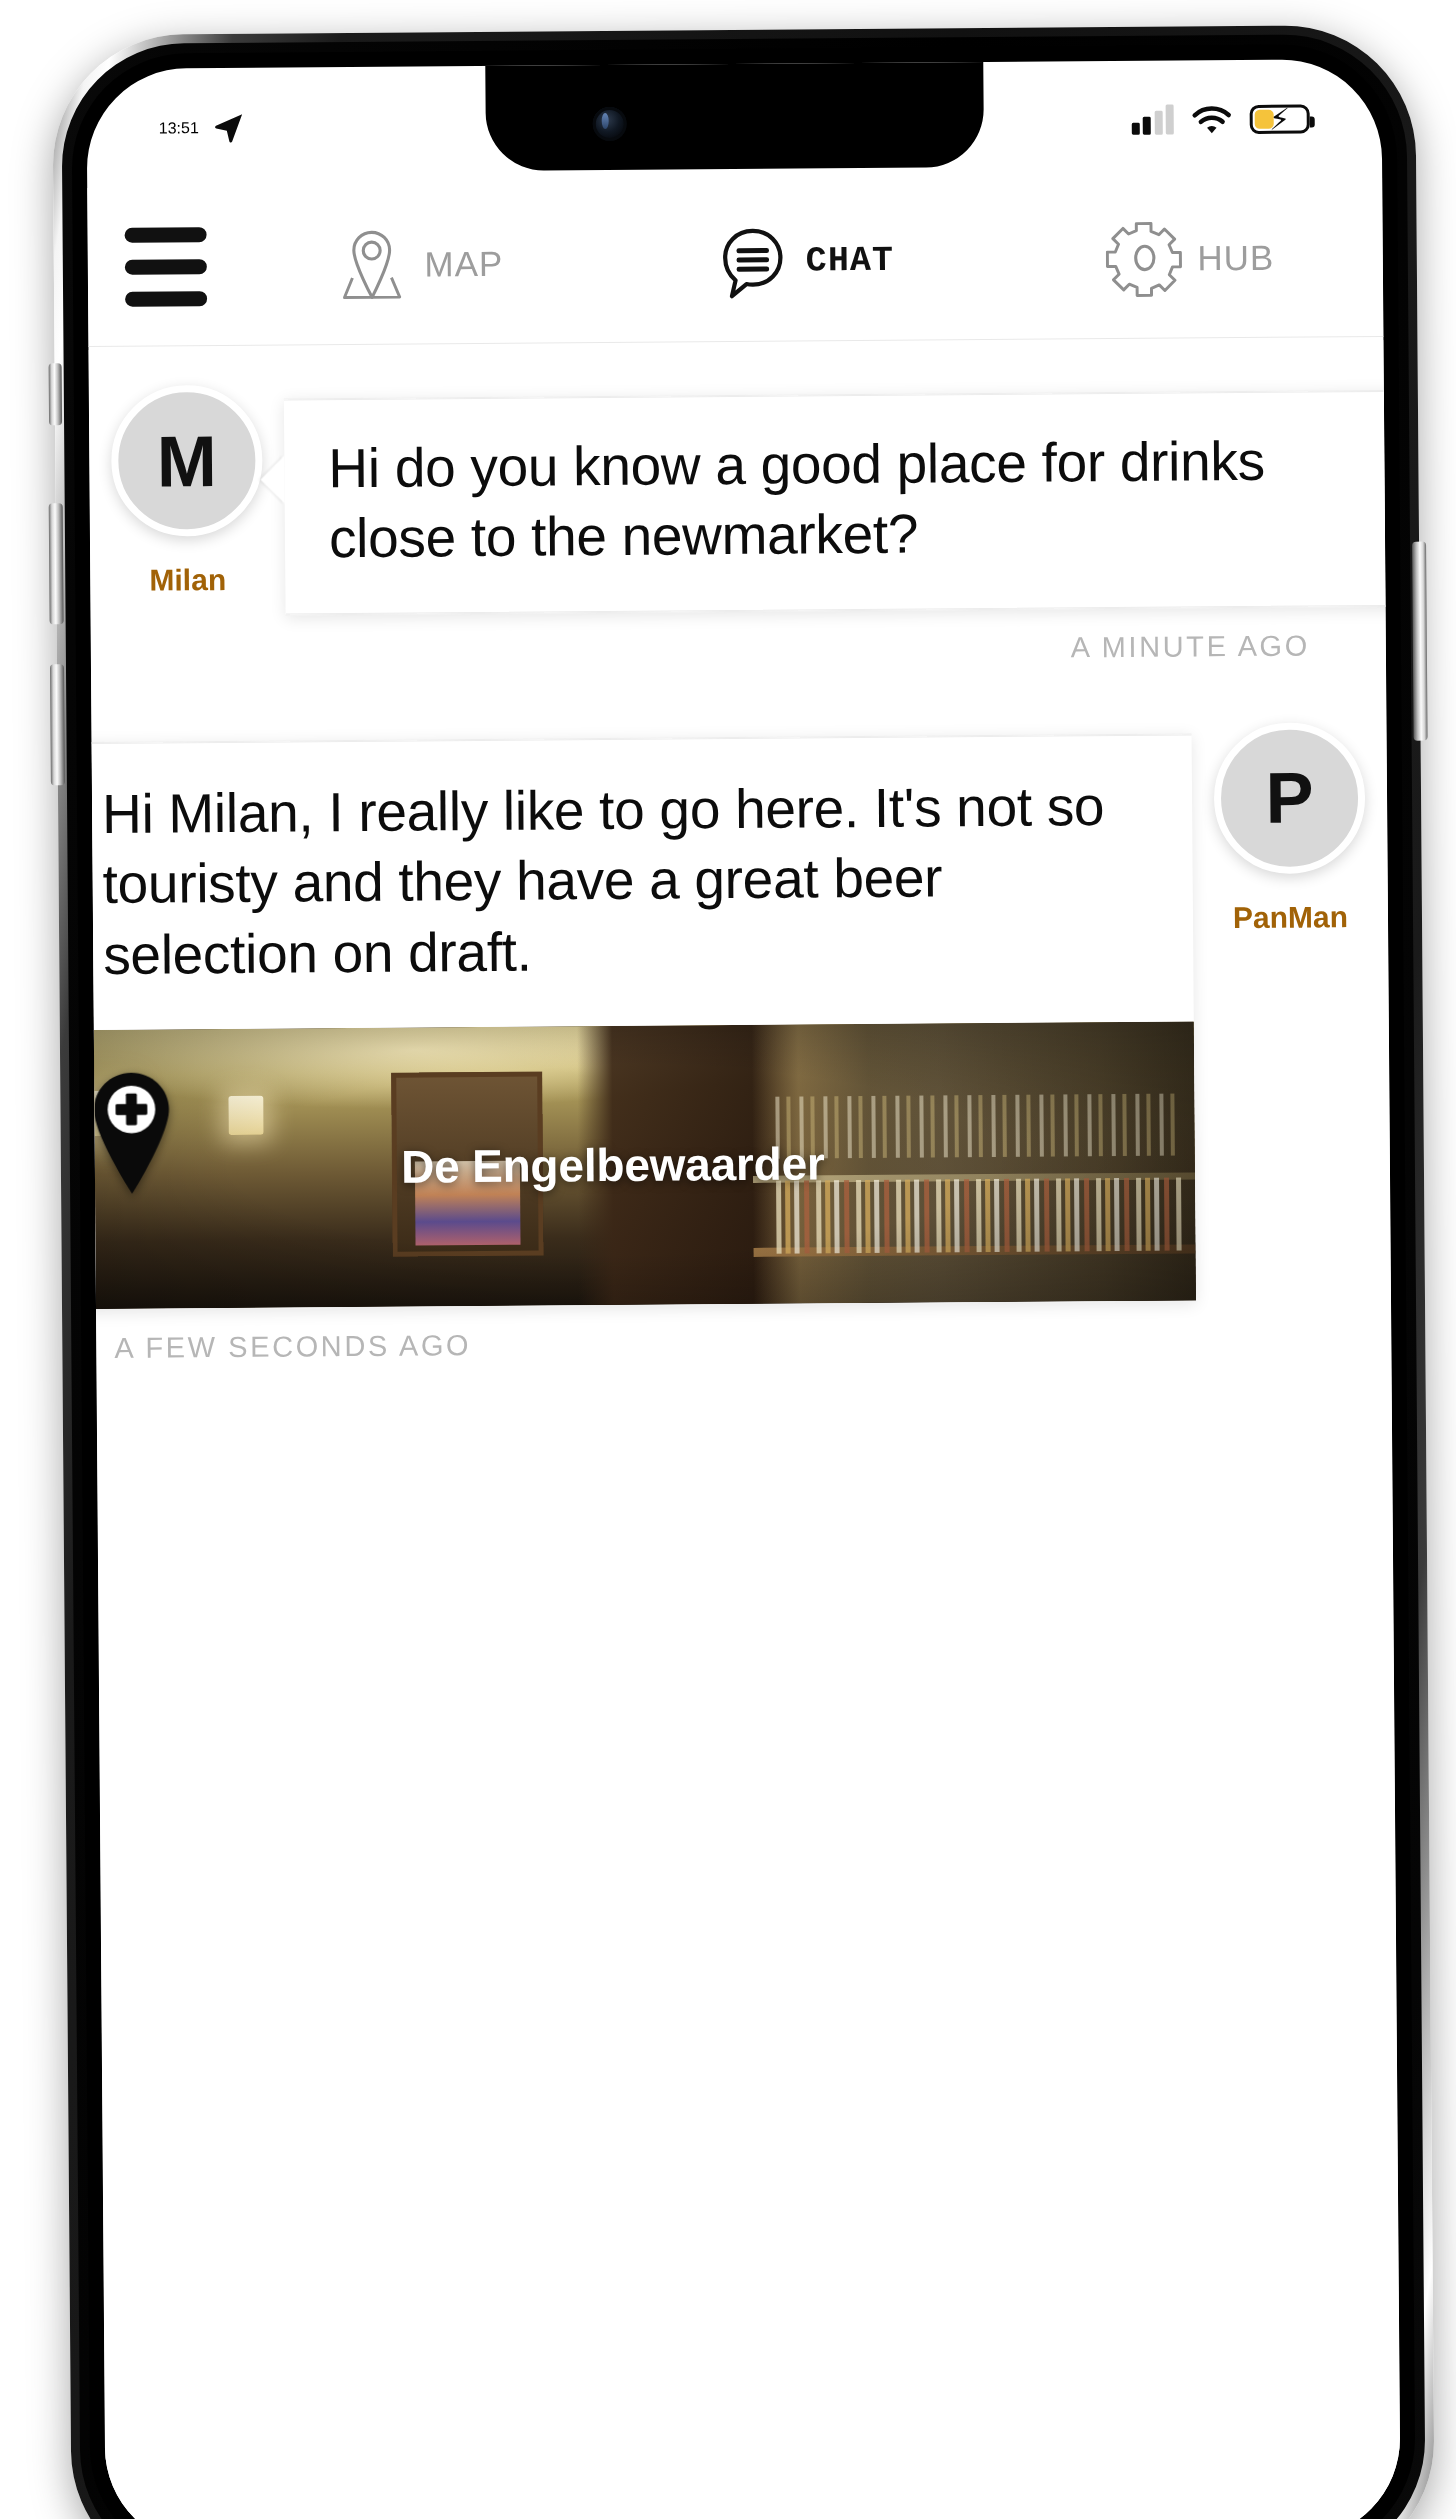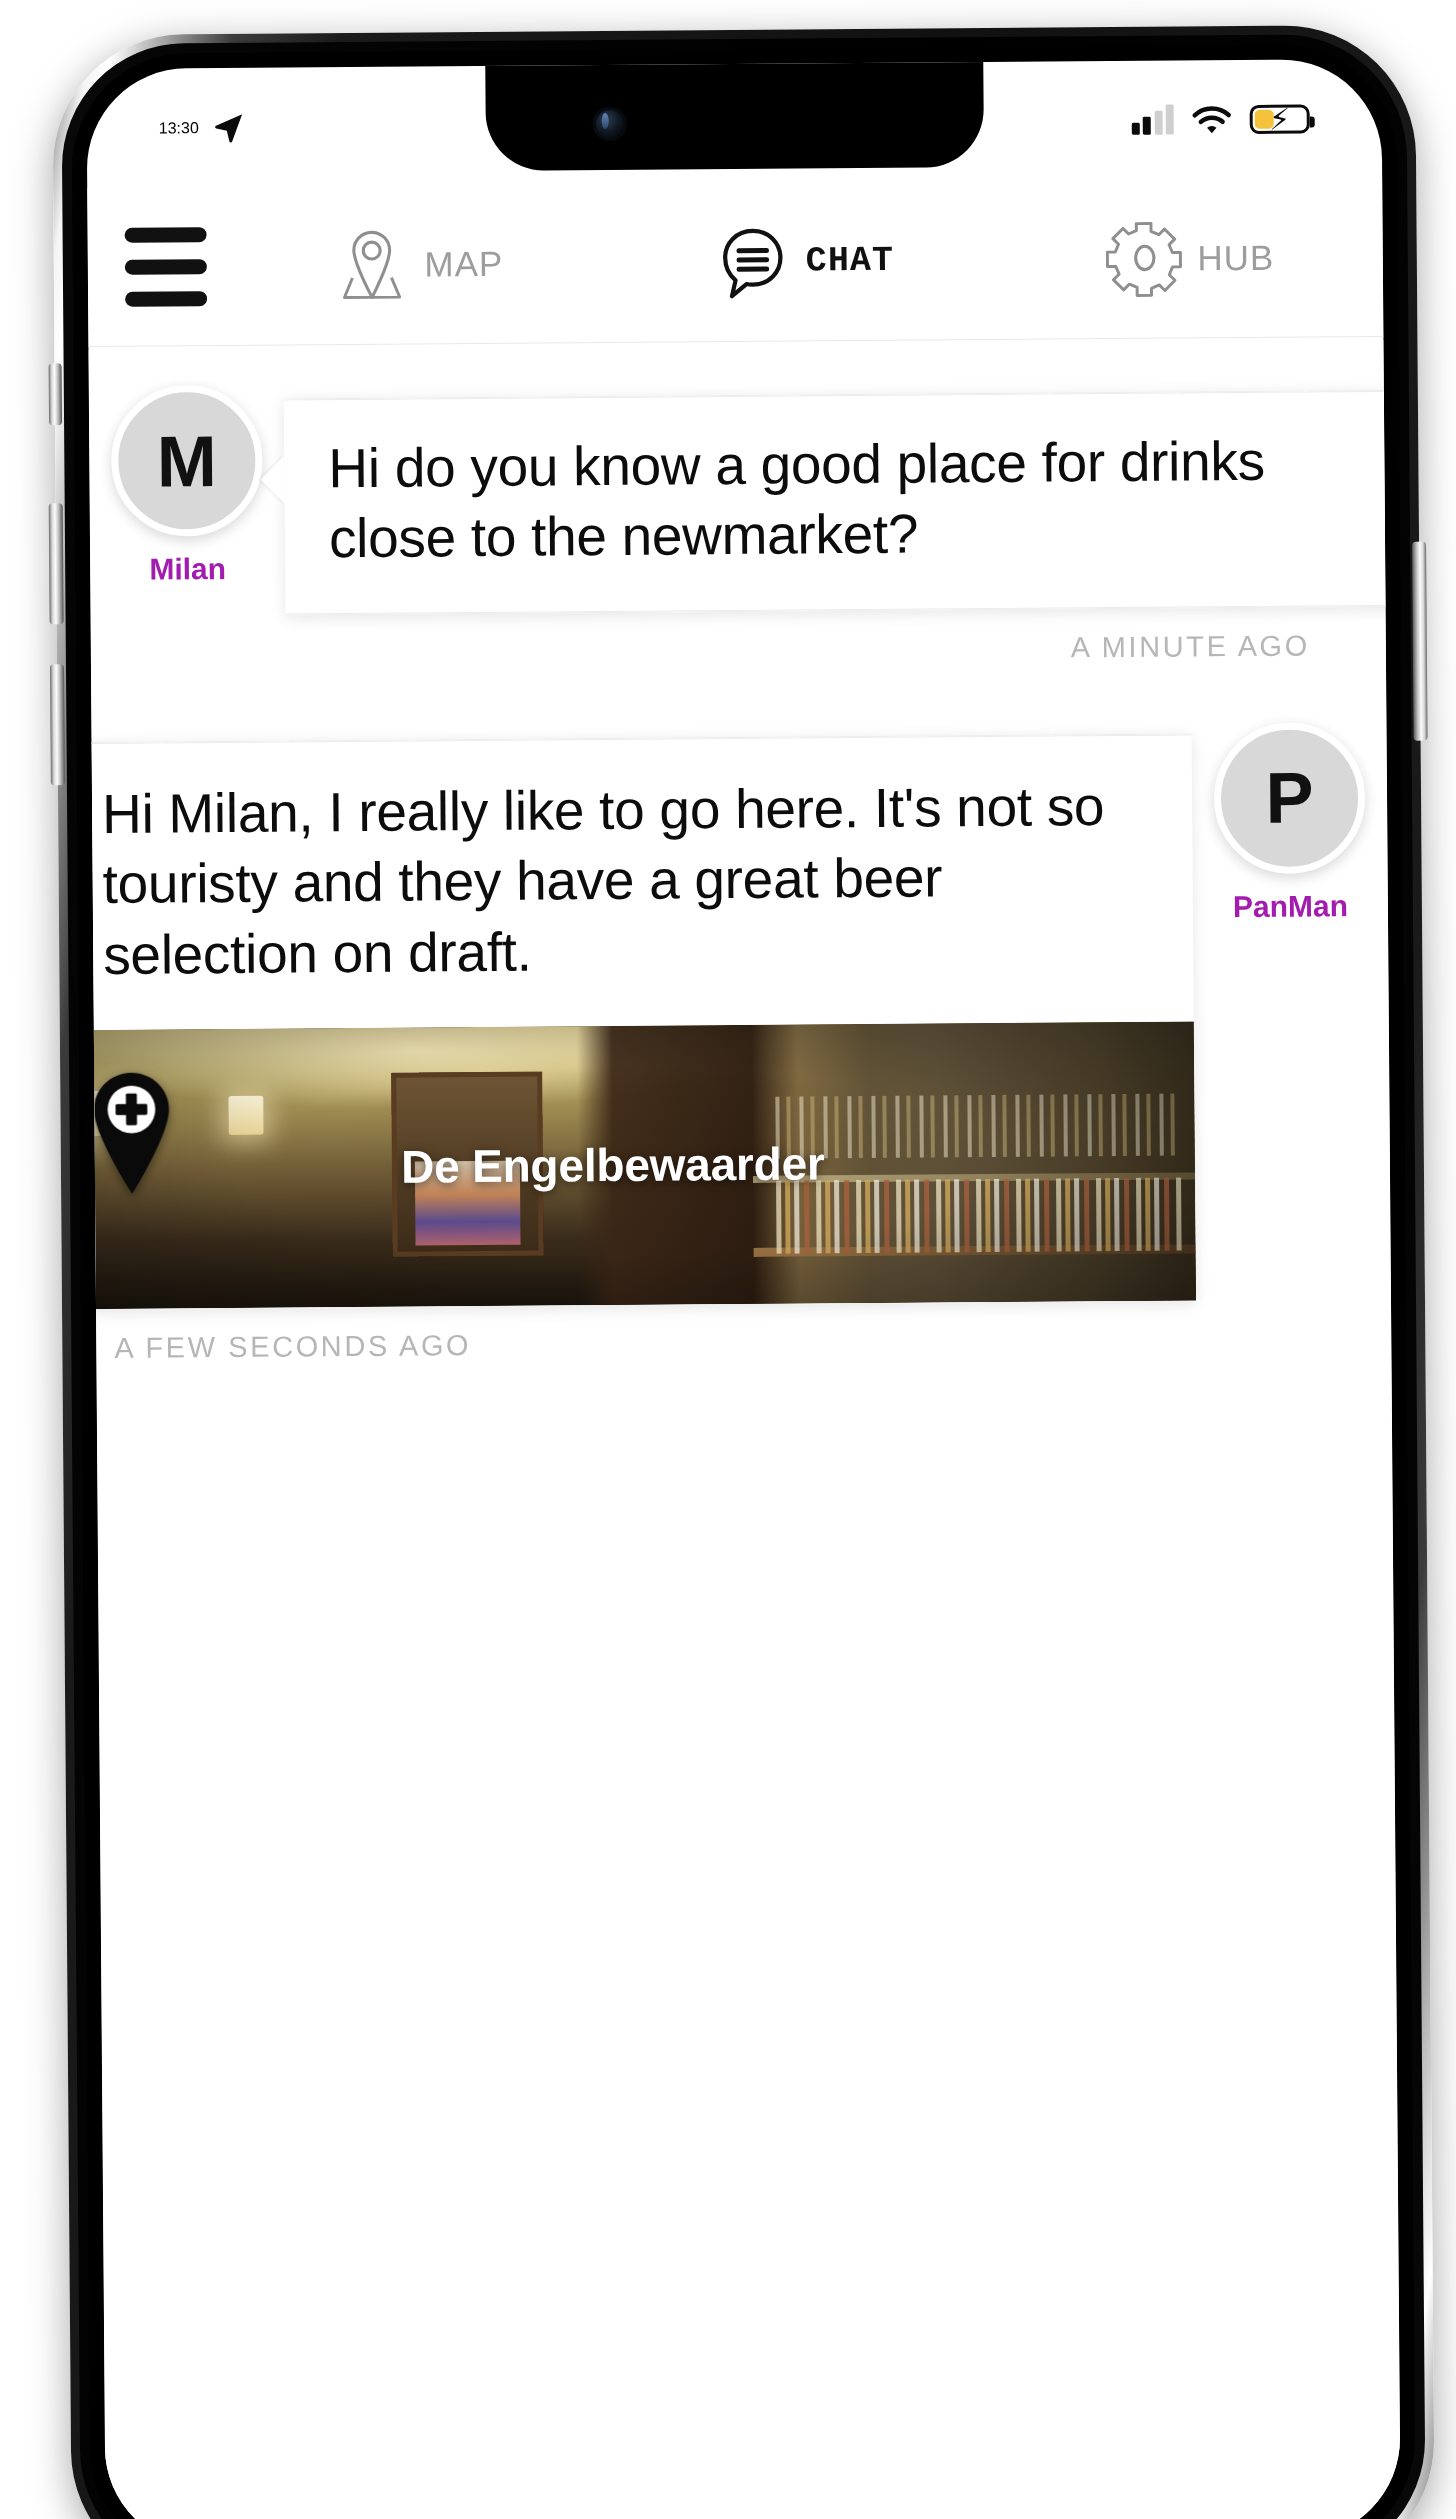--- a/index.html
+++ b/index.html
@@ -122,21 +122,21 @@
   
   .row-incoming{display:flex;align-items:flex-start;padding-top:36px;}
   .avatar-col{width:195px;flex:0 0 195px;display:flex;flex-direction:column;align-items:center;}
   .avatar{
     width:151px;height:151px;border-radius:50%;background:#d8d8d8;
     border:7px solid #fff;box-sizing:border-box;
     display:flex;align-items:center;justify-content:center;
     color:#111;font-size:72px;font-weight:700;line-height:1;
     box-shadow:0 4px 14px rgba(0,0,0,.16);
   }
-  .avatar-name{margin-top:16px;font-size:30px;font-weight:700;color:#a21caf;}
+  .avatar-name{margin-top:27px;font-size:30px;font-weight:700;color:#a16207;}
 
   .bubble{
     position:relative;background:#fff;
     box-shadow:0 1px 0 #ececec inset, 0 -1px 0 #ececec inset,
                0 3px 16px rgba(0,0,0,.10);
     border-top:1px solid #ededed;border-bottom:1px solid #ededed;
   }
   .bubble-in{
     margin-top:14px;margin-right:-40px;flex:1;
     padding:34px 44px 40px 44px;box-sizing:border-box;
@@ -279,21 +279,21 @@
 
   <div class="screen">
 
     <div id="notch">
       <div id="earpiece-speaker"></div>
       <div id="front-camera"></div>
     </div>
 
     <div id="status-bar">
       <div id="status-left">
-        <div>13:30</div>
+        <div>13:51</div>
         <svg class="loc" width="36" height="36" viewBox="0 0 24 24">
           <path d="M21 3 3.5 10.4c-.9.4-.8 1.7.2 1.9l7 1.6 1.6 7c.2 1 1.5 1.1 1.9.2L21 3z" fill="#0b0b0b"></path>
         </svg>
       </div>
 
       <div id="status-right">
         <span class="sig-bars">
           <i class="on"></i>
             <i class="on"></i>
             <i></i>

